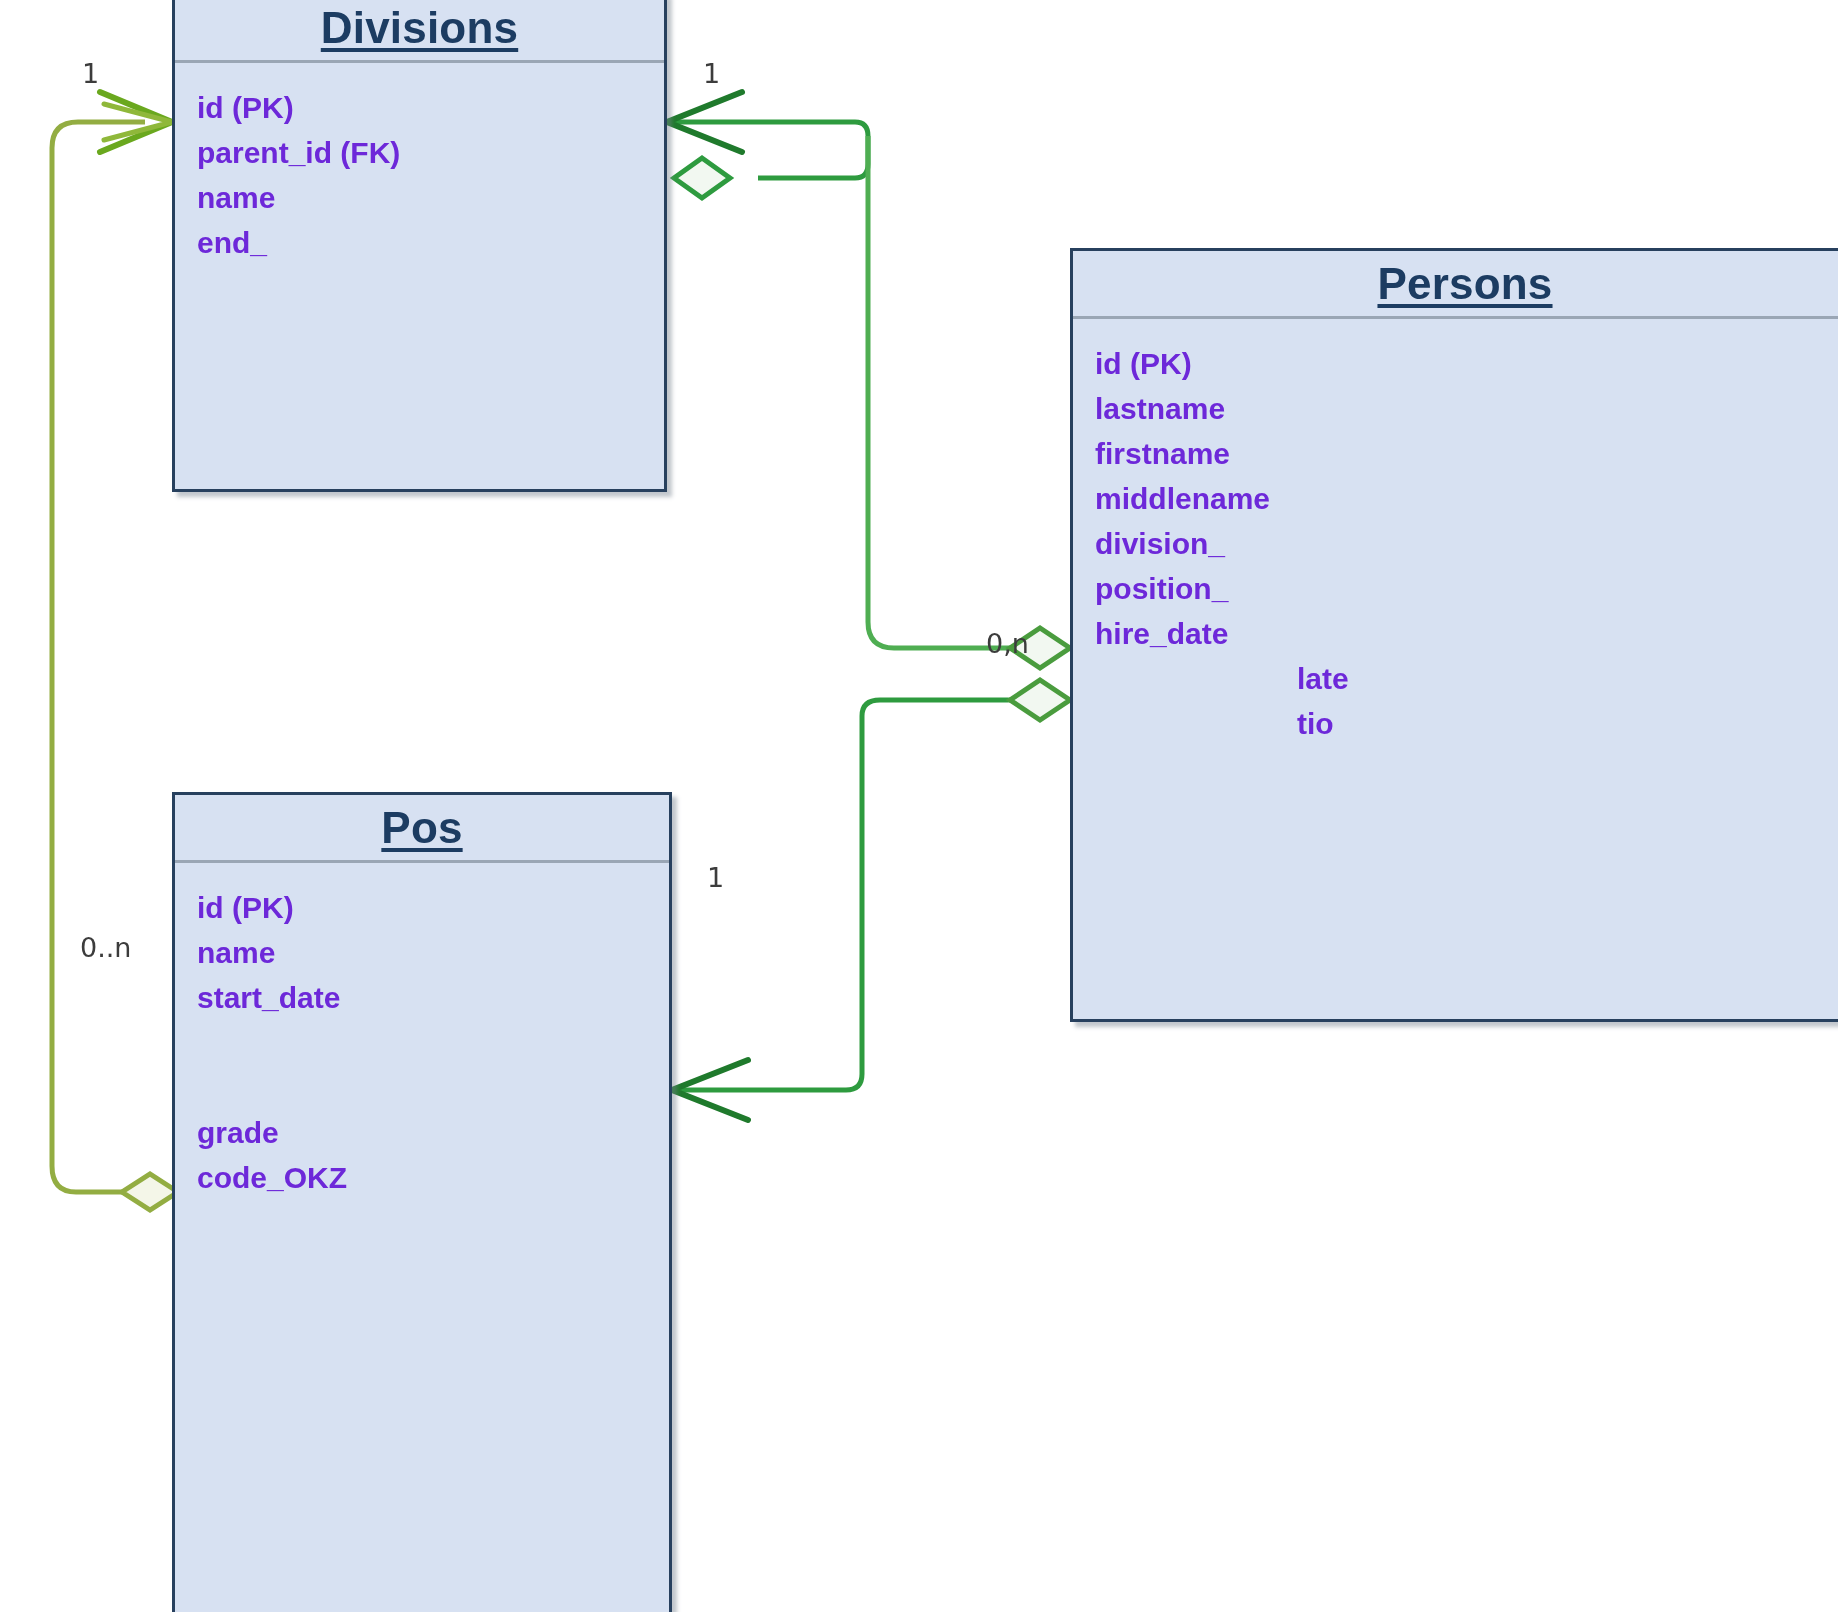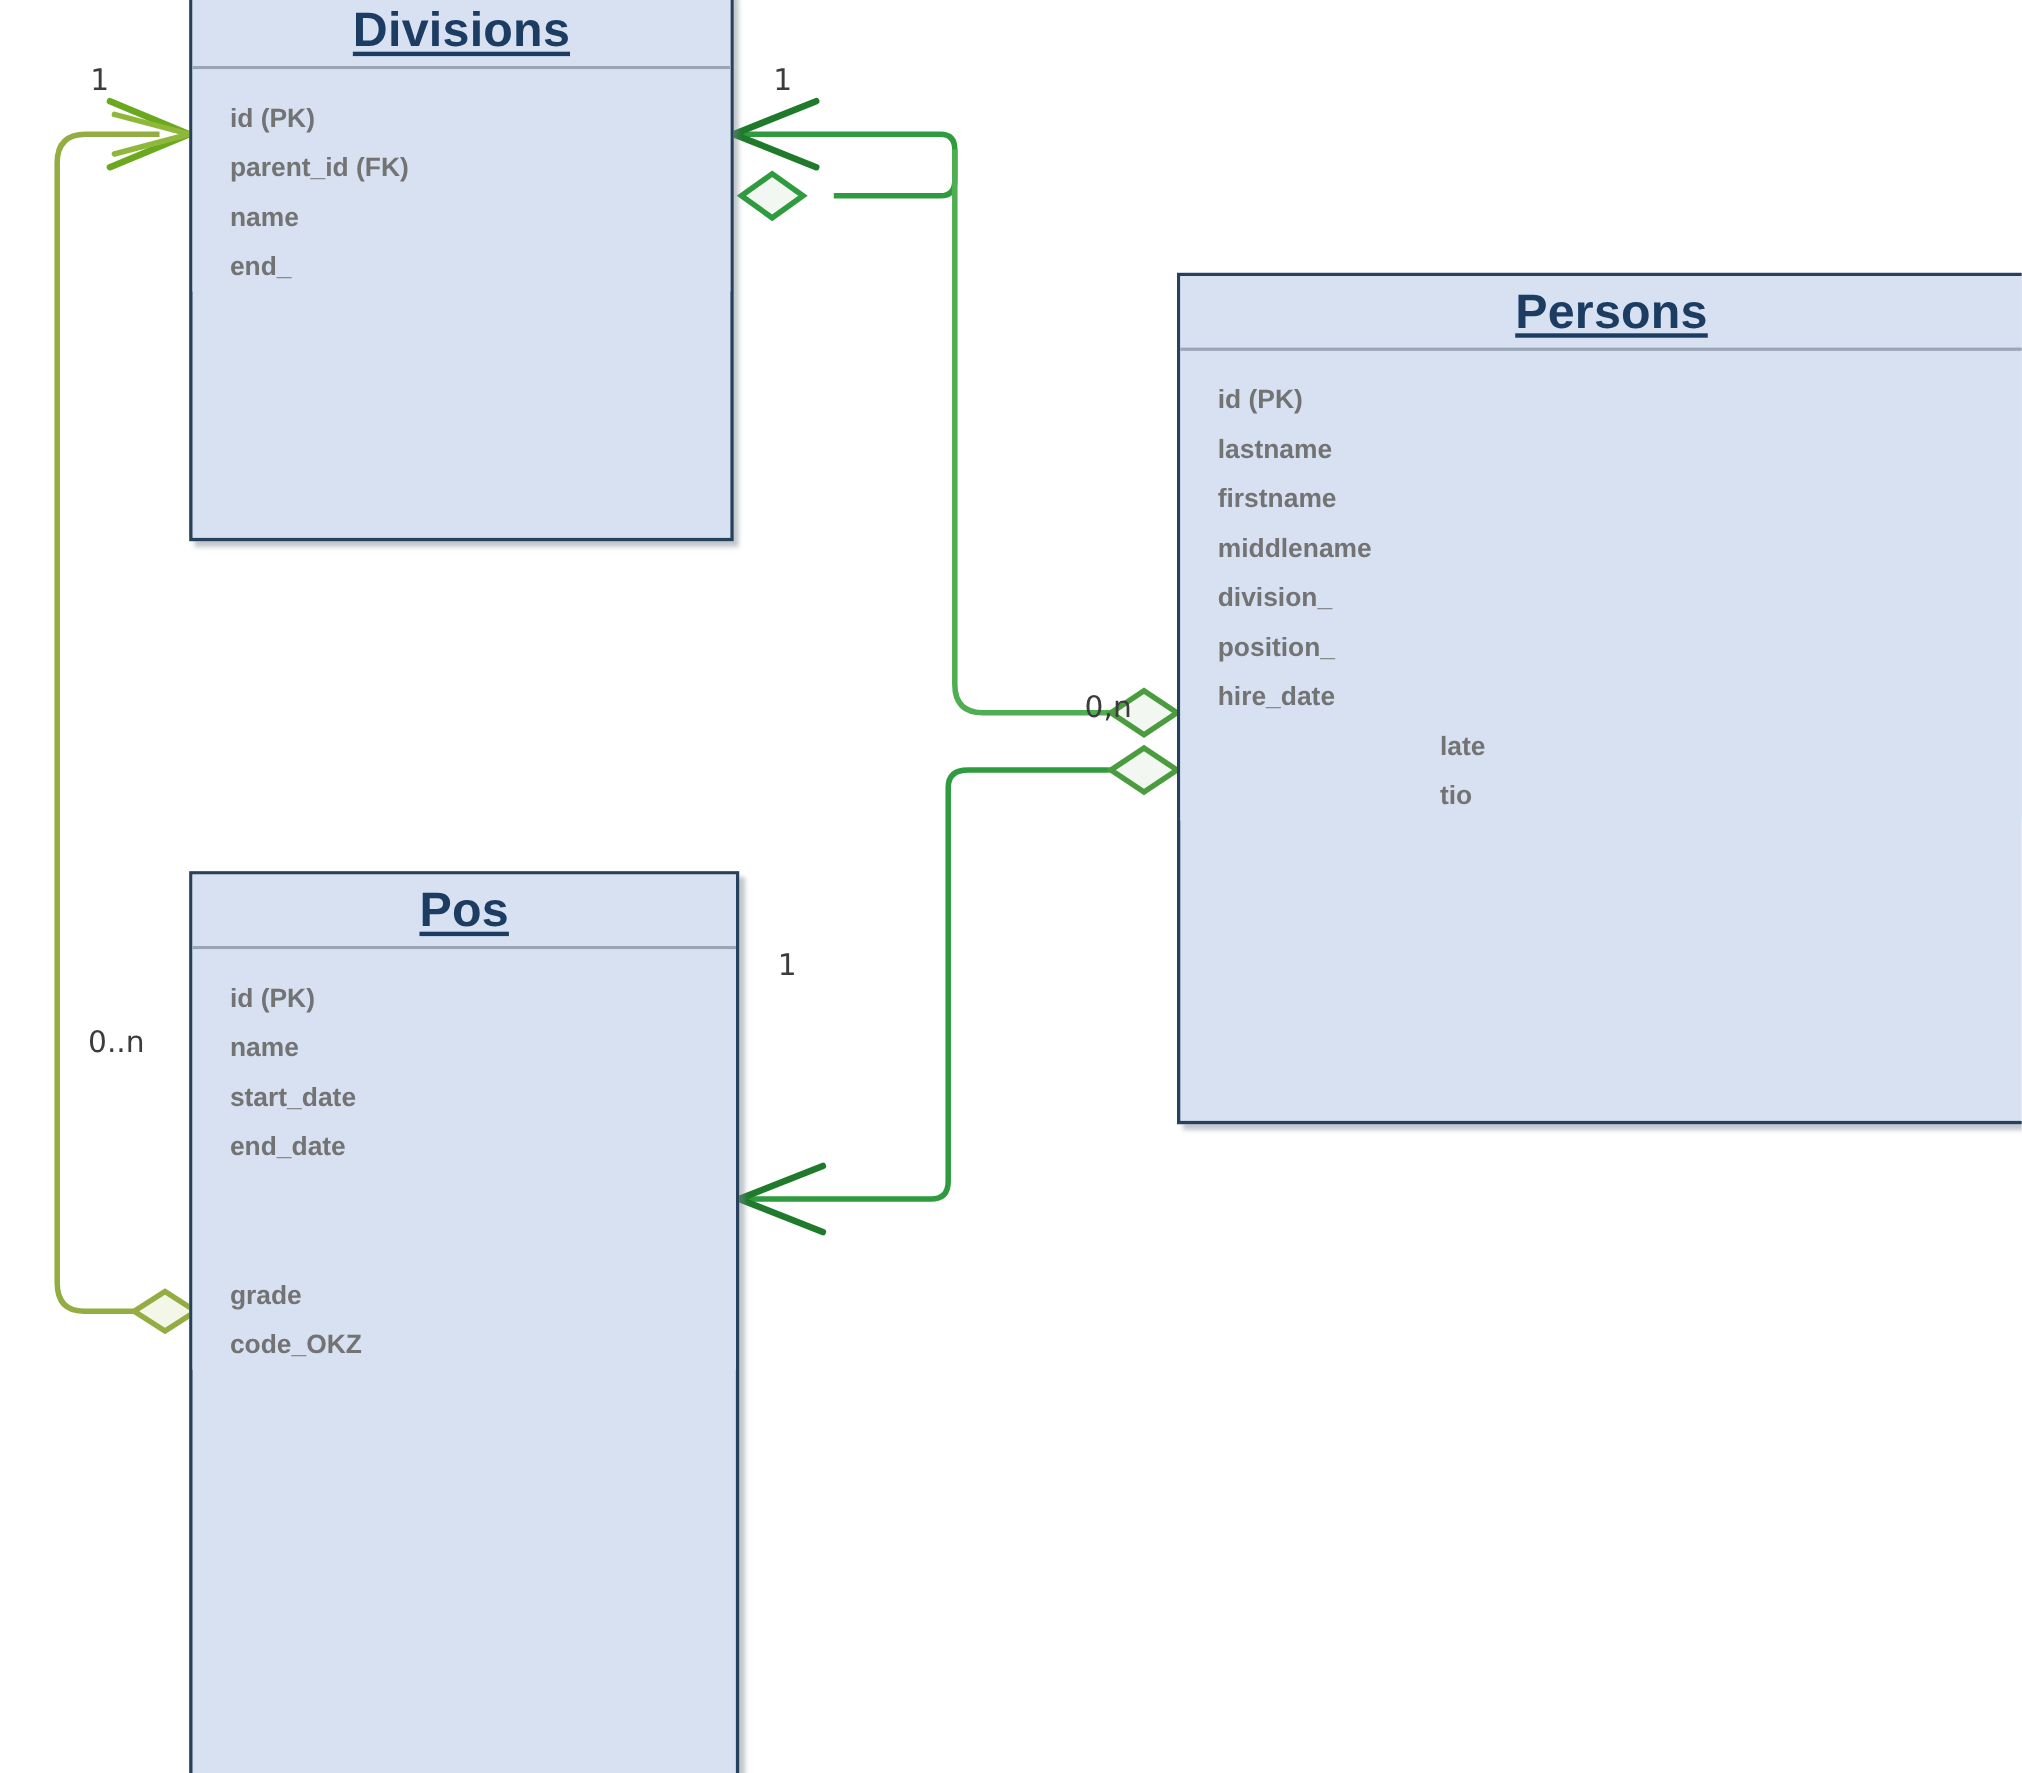--- a/index.html
+++ b/index.html
@@ -44,26 +44,25 @@
     letter-spacing: .2px;
     white-space: nowrap;
   }
   .entity-body {
     position: relative;
     box-sizing: border-box;
     padding: 22px 0 0 22px;
     background: #d7e1f2;
   }
   .attr {
-    font-size: 24px;
+    font-size: 30px;
     font-weight: bold;
-    color: #737373;
+    color: #6d28d9;
     line-height: 45px;
     white-space: pre;
-    margin-left: 12px;
   }
   .attr.spacer {
     height: 45px;
   }
   .attr.indented {
     padding-left: 202px;
   }
 
   
   #box-divisions {
@@ -175,21 +174,20 @@
   </div>
 
   <div class="entity" id="box-pos">
     <div class="entity-header">
       <span class="entity-title">Pos</span>
     </div>
     <div class="entity-body">
       <div class="attr">id (PK)</div>
       <div class="attr">name</div>
       <div class="attr">start_date</div>
-      <div class="attr">end_date</div>
       <div class="attr spacer"></div>
       <div class="attr spacer"></div>
       <div class="attr">grade</div>
       <div class="attr">code_OKZ</div>
     </div>
   </div>
 
   <div class="entity" id="box-persons">
     <div class="entity-header">
       <span class="entity-title">Persons</span>

